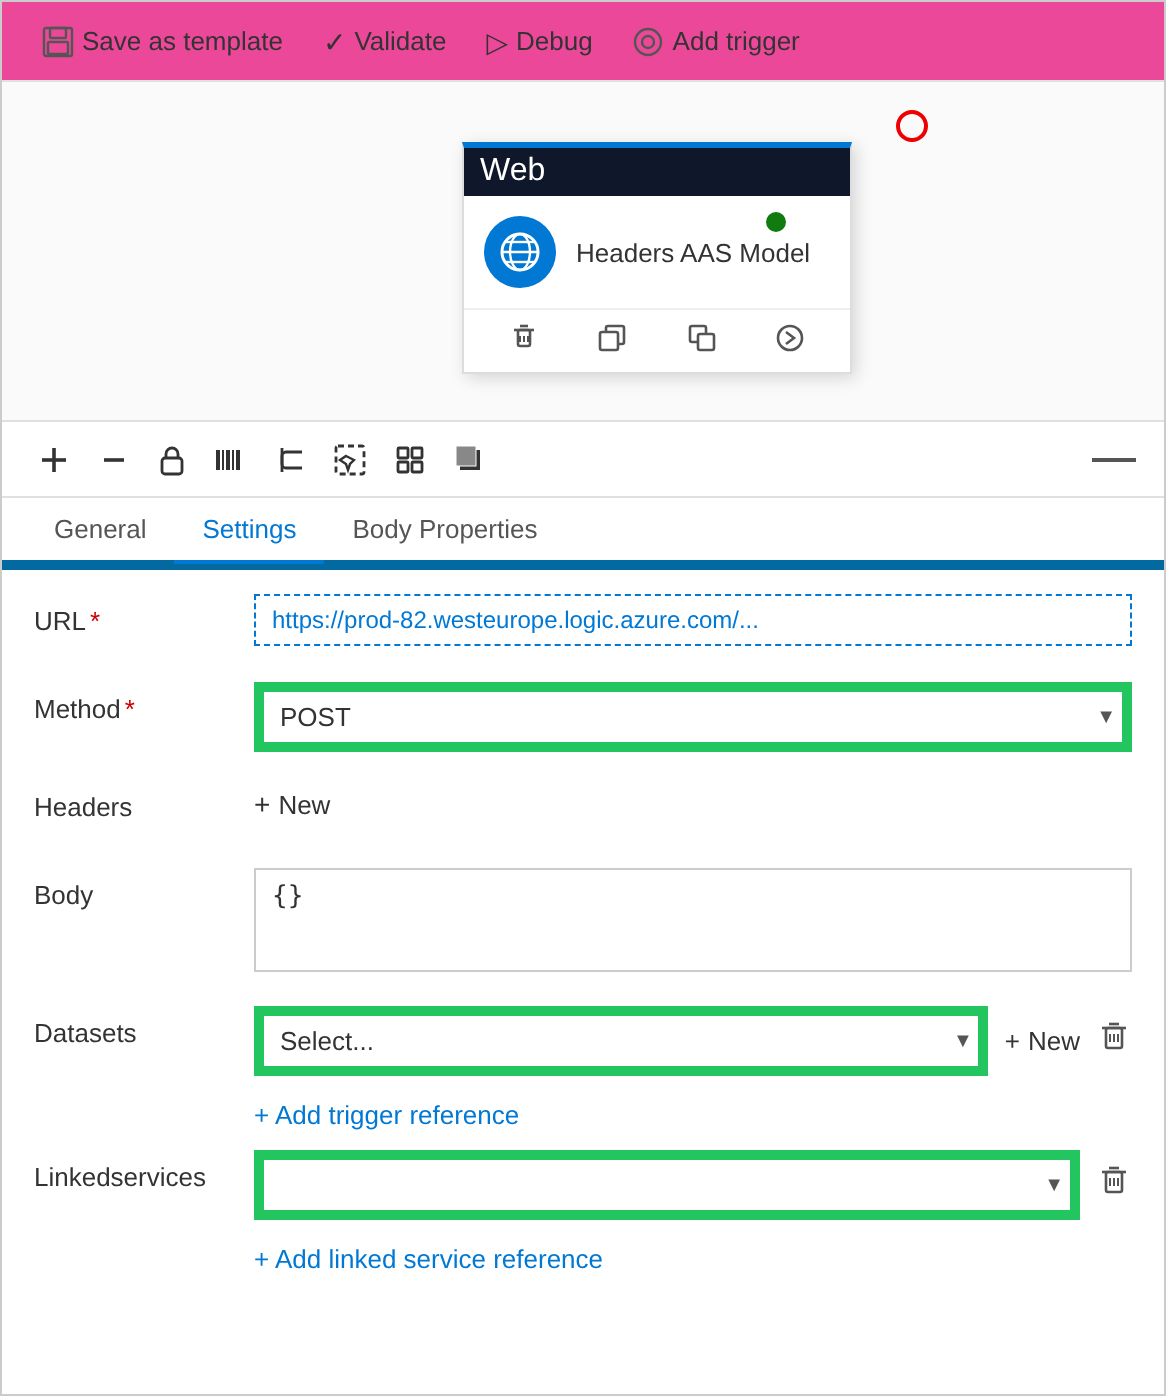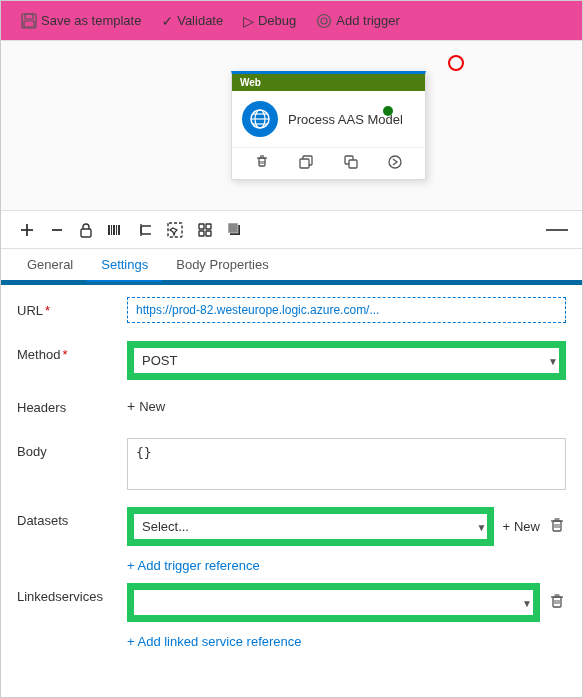--- a/index.html
+++ b/index.html
@@ -49,24 +49,24 @@
       position: absolute;
       top: 30px;
       left: 230px;
       width: 195px;
       background: #fff;
       border: 1px solid #ddd;
       border-top: 3px solid #0078d4;
       box-shadow: 2px 2px 8px rgba(0,0,0,0.15);
     }
     .node-header {
-      background: #4d7c0f;
+      background: #0f172a;
       color: #fff;
-      font-size: 10px;
-      font-weight: 700;
+      font-size: 16px;
+      font-weight: 400;
       padding: 3px 8px;
     }
     .node-body {
       display: flex;
       align-items: center;
       padding: 10px 10px;
       gap: 10px;
     }
     .node-icon-circle {
       width: 36px;
@@ -213,21 +213,21 @@
       display: block;
     }
     .select-wrap {
       position: relative;
       display: inline-block;
       width: 100%;
     }
     .form-select {
       width: 100%;
       padding: 5px 28px 5px 8px;
-      border: 7px solid #22c55e;
+      border: 5px solid #22c55e;
       background: #fff;
       font-size: 13px;
       color: #333;
       appearance: none;
       cursor: pointer;
     }
     .select-arrow {
       position: absolute;
       right: 8px;
       top: 50%;
@@ -351,21 +351,21 @@
     <div class="node-body">
       <div class="node-icon-circle">
         <svg width="22" height="22" viewBox="0 0 22 22" fill="none">
           <circle cx="11" cy="11" r="9" stroke="white" stroke-width="1.5"></circle>
           <ellipse cx="11" cy="11" rx="5" ry="9" stroke="white" stroke-width="1.2"></ellipse>
           <line x1="2" y1="11" x2="20" y2="11" stroke="white" stroke-width="1.2"></line>
           <line x1="4" y1="6" x2="18" y2="6" stroke="white" stroke-width="1.2"></line>
           <line x1="4" y1="16" x2="18" y2="16" stroke="white" stroke-width="1.2"></line>
         </svg>
       </div>
-      <span class="node-title">Process AAS Model</span>
+      <span class="node-title">Headers AAS Model</span>
     </div>
     <div class="node-green-dot"></div>
     <div class="node-actions">
       <button class="node-action-btn" title="Delete">
         <svg width="14" height="14" viewBox="0 0 14 14" fill="none">
           <polyline points="2,3 12,3" stroke="#555" stroke-width="1.3"></polyline>
           <rect x="4" y="3" width="6" height="8" rx="1" stroke="#555" stroke-width="1.3" fill="none"></rect>
           <line x1="5" y1="6" x2="5" y2="9" stroke="#555" stroke-width="1"></line>
           <line x1="7" y1="6" x2="7" y2="9" stroke="#555" stroke-width="1"></line>
           <line x1="9" y1="6" x2="9" y2="9" stroke="#555" stroke-width="1"></line>

